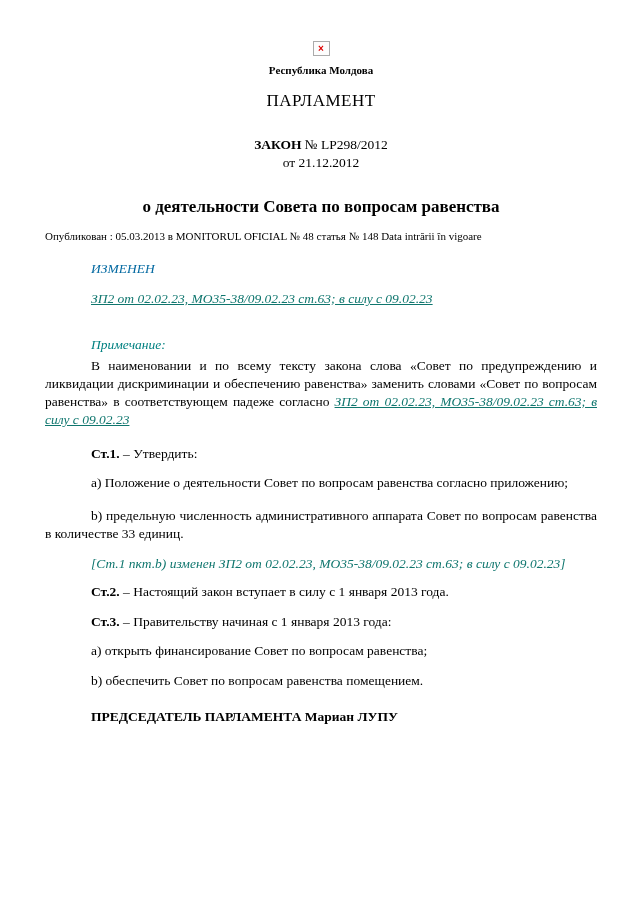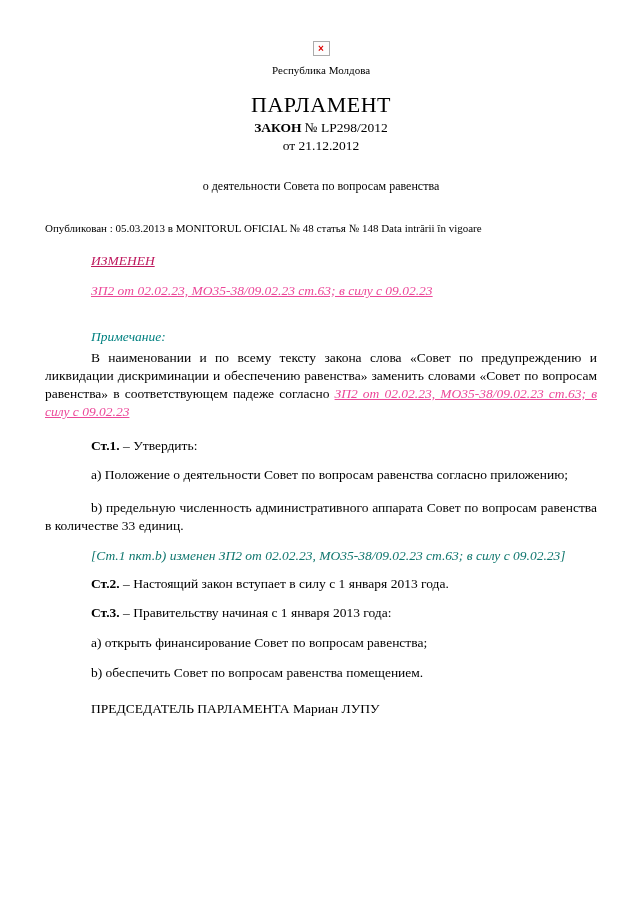--- a/index.html
+++ b/index.html
@@ -10,50 +10,50 @@
     margin: 0 auto;
     padding: 40px 43px 0 45px;
     background: #ffffff;
     font-family: "Liberation Serif", "DejaVu Serif", serif;
     font-size: 13.5px;
     color: #000000;
     overflow: hidden;
   }
   p { margin: 0 0 13px 0; line-height: 1.32; }
   .c { text-align: center; }
-  .b { font-weight: normal; }
+  .b { font-weight: bold; }
   .sm { font-size: 11px; }
   .just { text-align: justify; }
   .ind { text-indent: 46px; }
 
   .icon-row { text-align: center; margin-bottom: 7px; }
   .broken-img {
     display: inline-block;
     width: 17px; height: 15px;
     border: 1px solid #ababab;
     background: #fdfdfd;
     vertical-align: middle;
   }
   .bx {
     display: block;
     color: #dd0000;
     font: bold 10px/13px "Liberation Sans", sans-serif;
     text-align: center;
   }
   .country { margin-bottom: 12px; }
-  .inst { font-size: 22px; letter-spacing: 0.5px; margin-bottom: 0; }
+  .inst { font-size: 17px; letter-spacing: 0.5px; margin-bottom: 24px; }
   .law-line { margin-bottom: 0; }
   .law-date { margin-bottom: 24px; }
-  .doc-title { font-size: 12px; margin-bottom: 27px; }
+  .doc-title { font-size: 17px; margin-bottom: 11px; }
   .pub { margin-bottom: 16px; }
 
-  .red-i { color: #be185d; font-style: italic; margin-bottom: 12px; text-decoration: underline; }
+  .red-i { color: #0369a1; font-style: italic; margin-bottom: 12px; }
   .link-line { margin-bottom: 28px; }
   a.link-i {
-    color: #ec4899;
+    color: #0f766e;
     font-style: italic;
     text-decoration: underline;
     cursor: pointer;
   }
   .note-label { color: #008080; font-style: italic; margin-bottom: 4px; }
   .note-par { margin-bottom: 16px; }
   .blue-i { color: #0f766e; font-style: italic; }
 
   .intro { margin-bottom: 15px; }
   .art { margin-bottom: 12px; }

